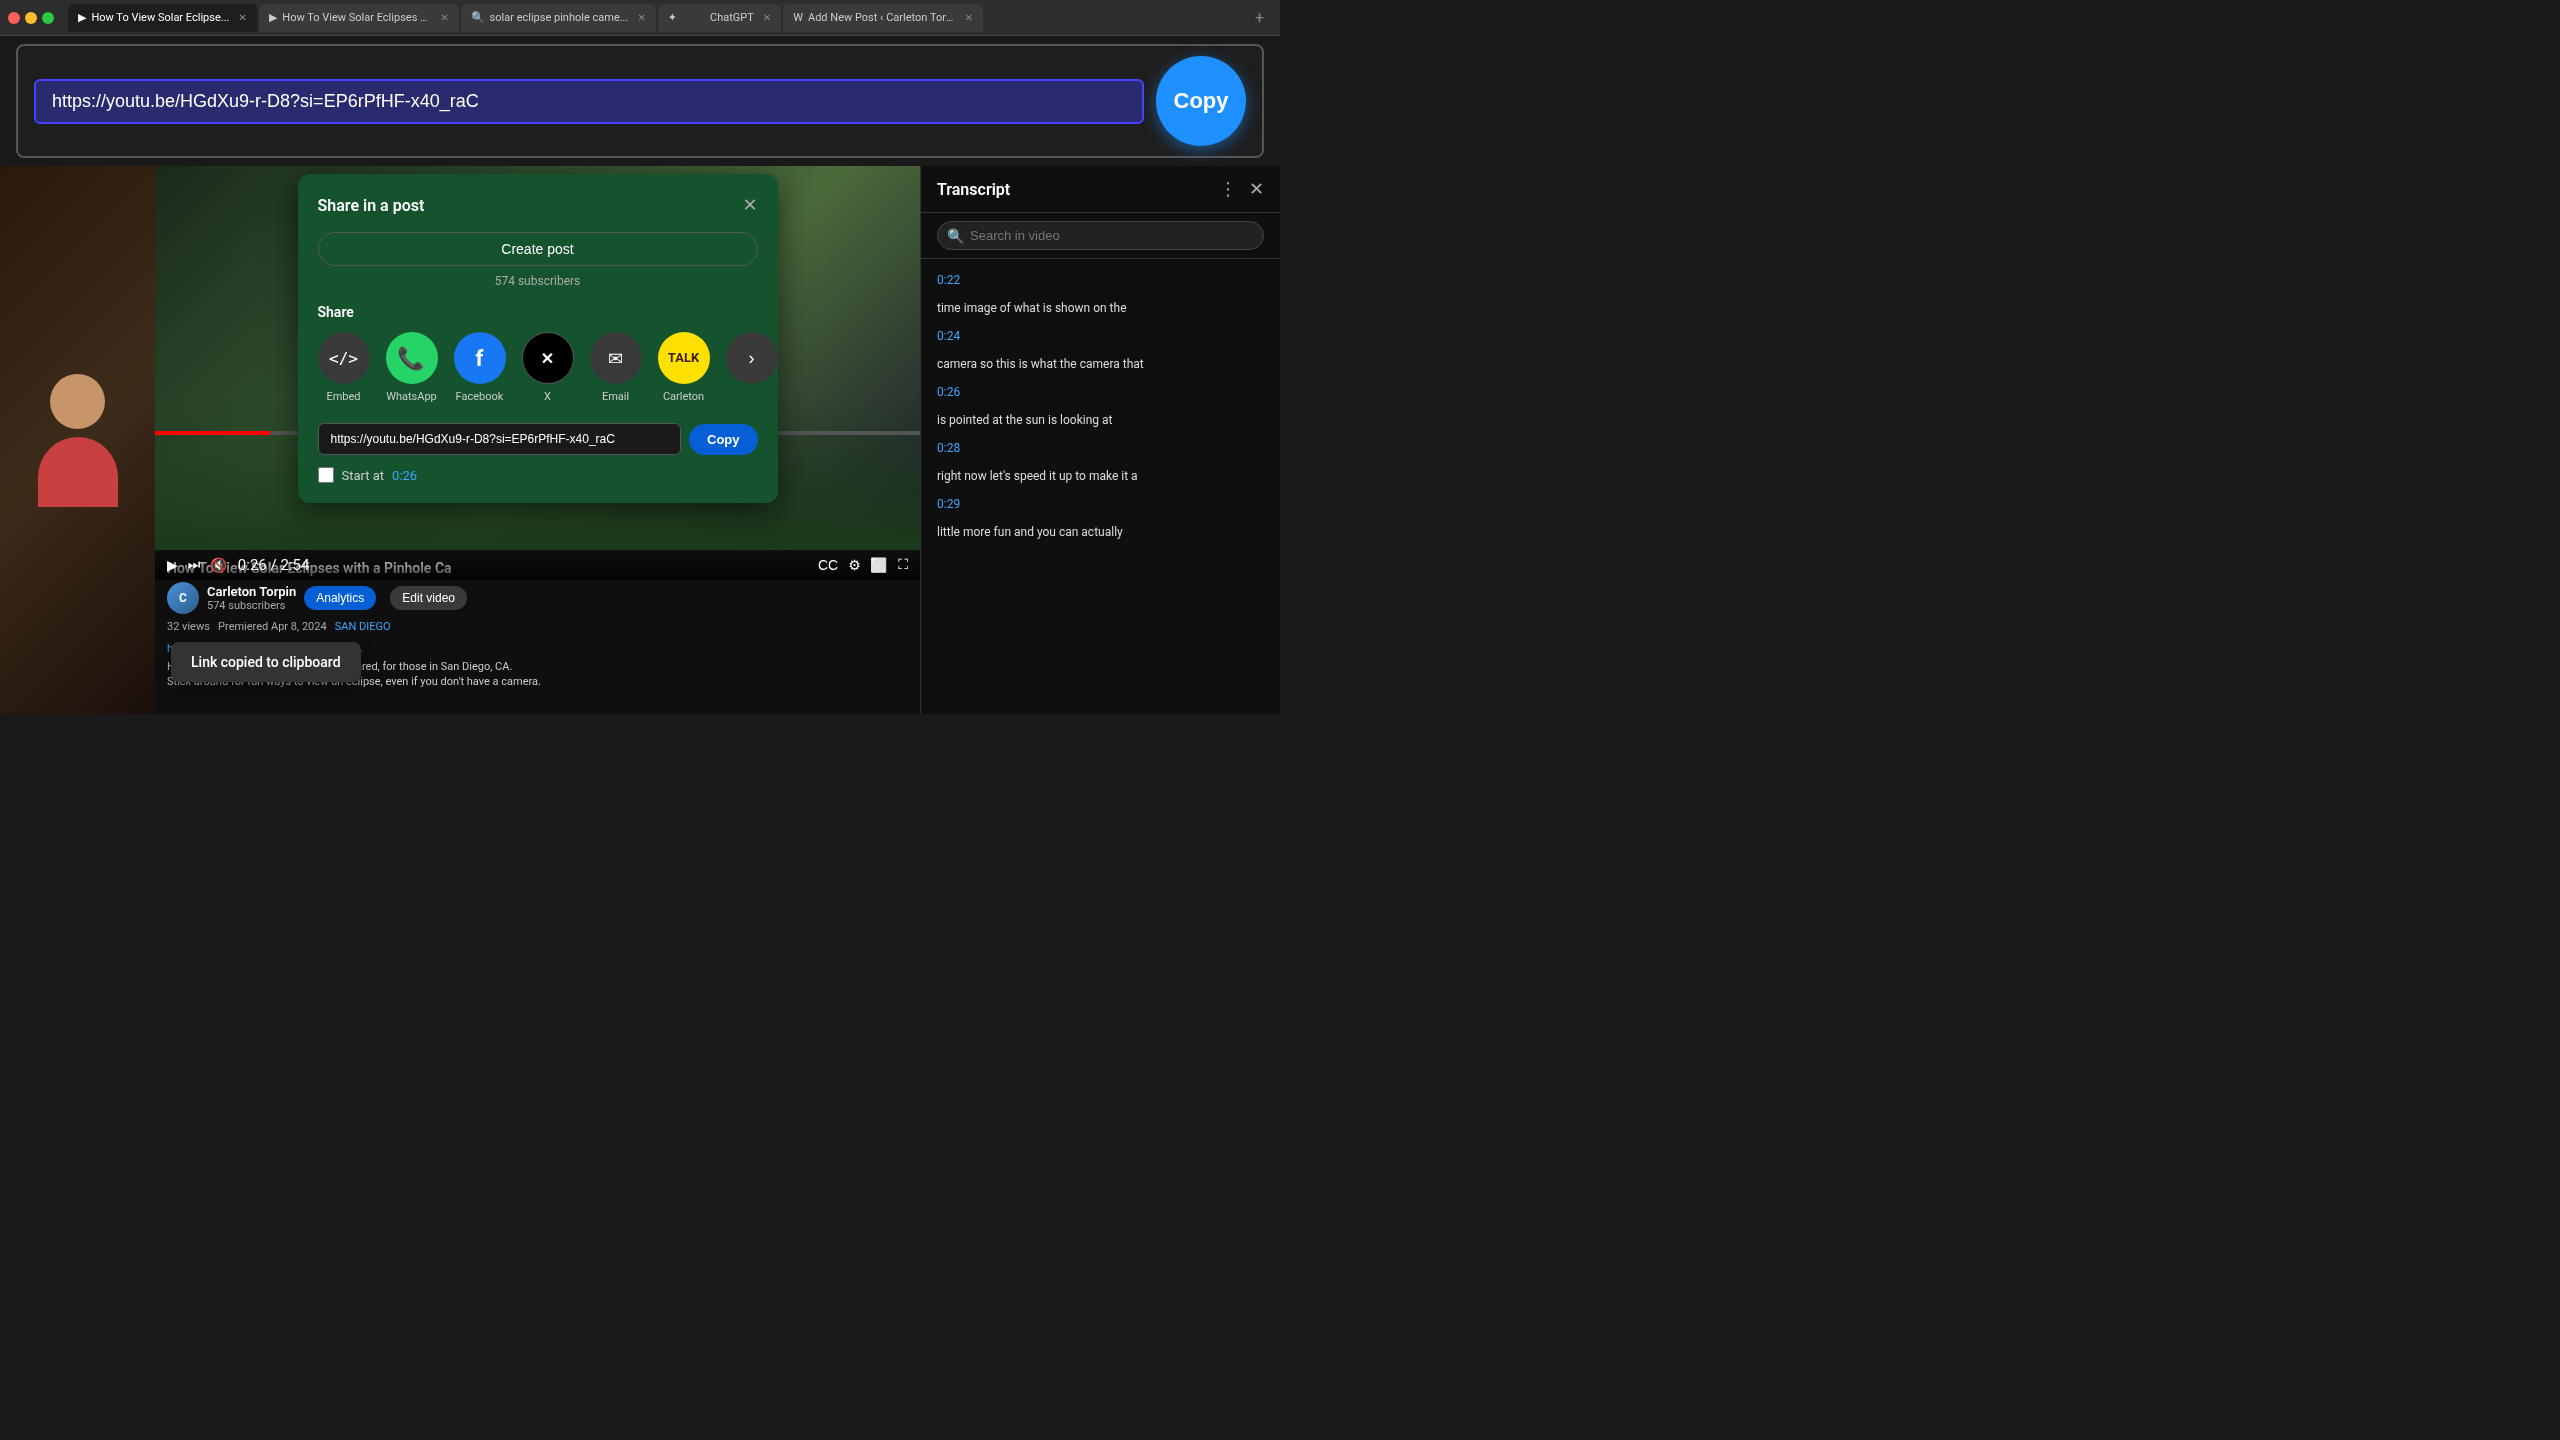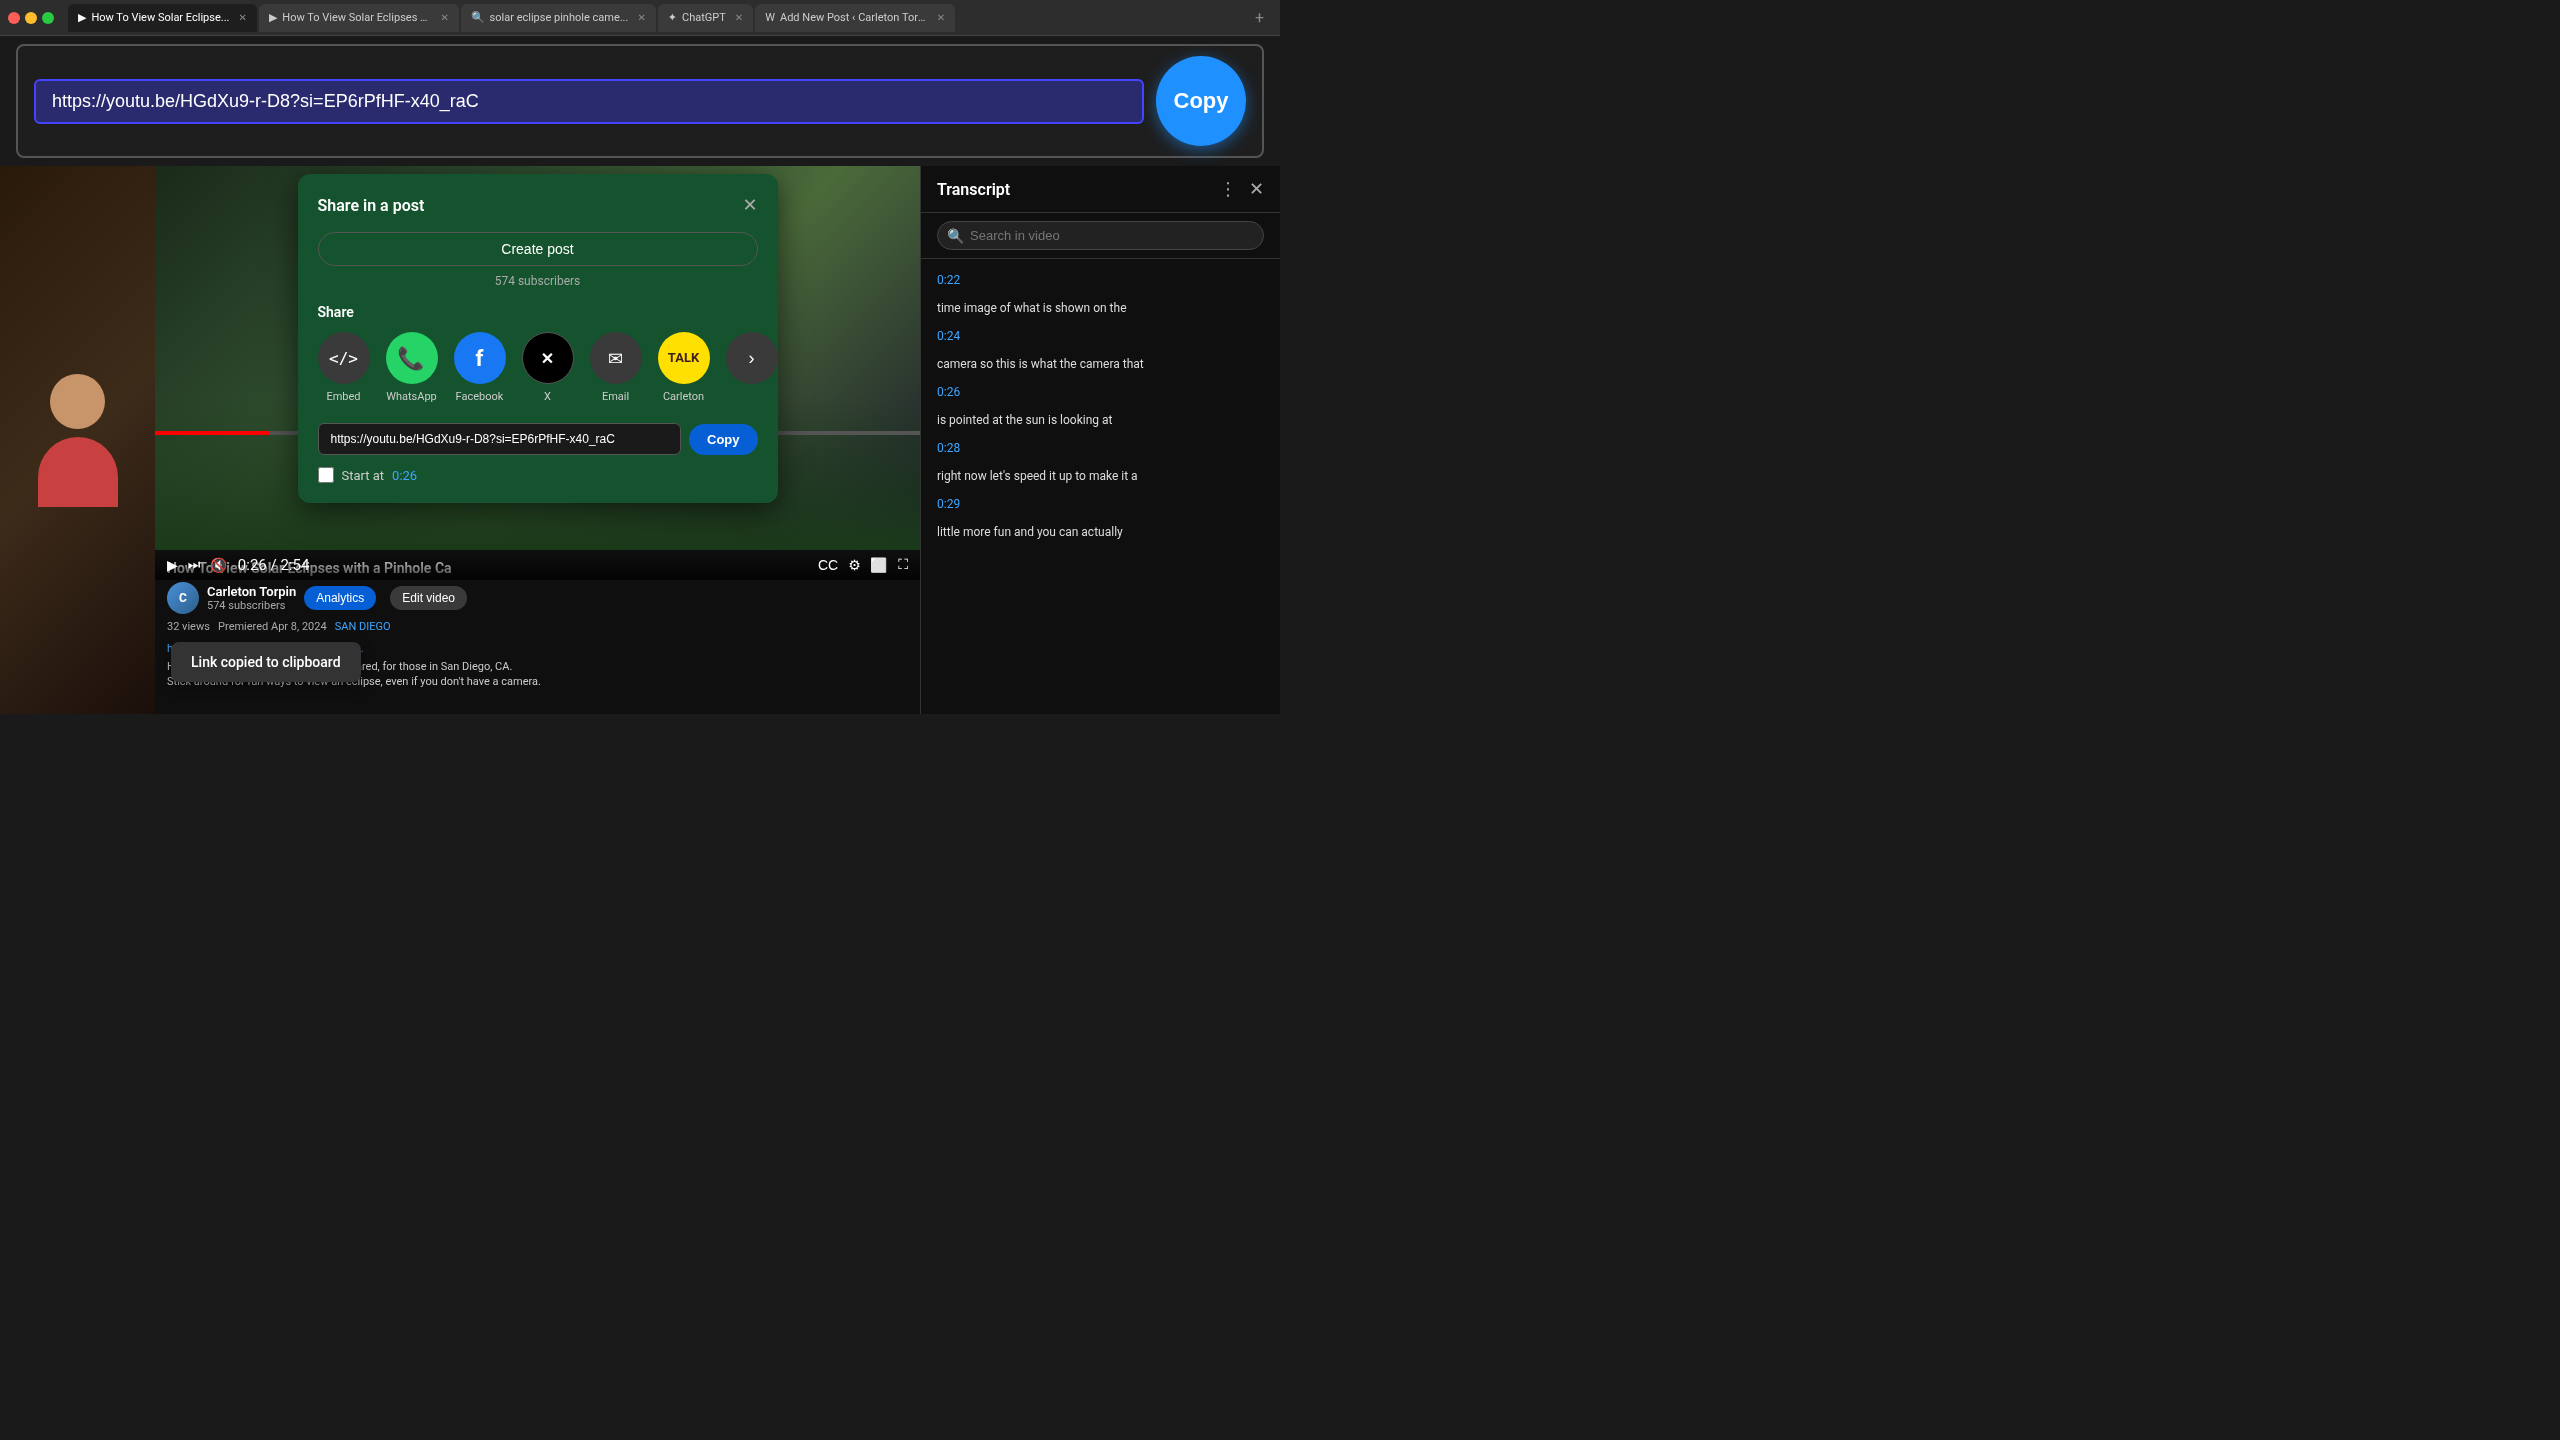--- a/index.html
+++ b/index.html
@@ -557,21 +557,21 @@
         <span style="overflow:hidden;text-overflow:ellipsis;">How To View Solar Eclipses w...</span>
         <span class="tab-close">✕</span>
       </div>
       <div class="tab">
         <span style="font-size:11px;">🔍</span>
         <span style="overflow:hidden;text-overflow:ellipsis;">solar eclipse pinhole came...</span>
         <span class="tab-close">✕</span>
       </div>
       <div class="tab">
         <span style="font-size:11px;">✦</span>
-        <span style="overflow:hidden;text-overflow:ellipsis;">ChatGPT</span>
+        <span style="overflow:hidden;text-overflow:ellipsis;margin-left:28px;">ChatGPT</span>
         <span class="tab-close">✕</span>
       </div>
       <div class="tab">
         <span style="font-size:11px;">W</span>
         <span style="overflow:hidden;text-overflow:ellipsis;">Add New Post ‹ Carleton Torp...</span>
         <span class="tab-close">✕</span>
       </div>
     </div>
   <span class="tab-add">+</span>
 </div>

